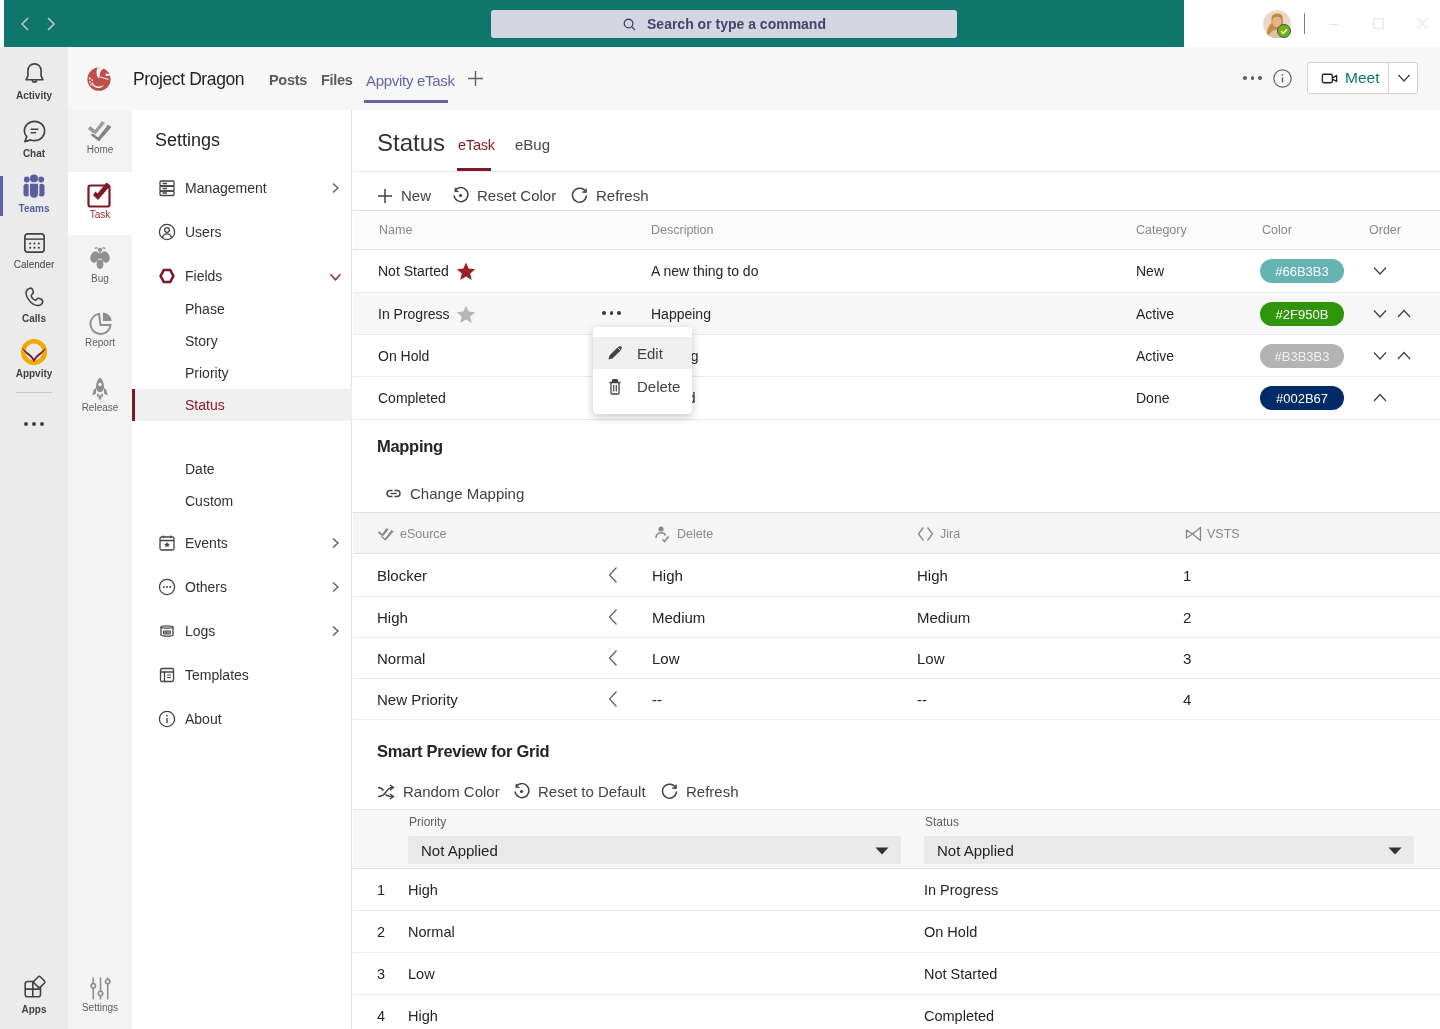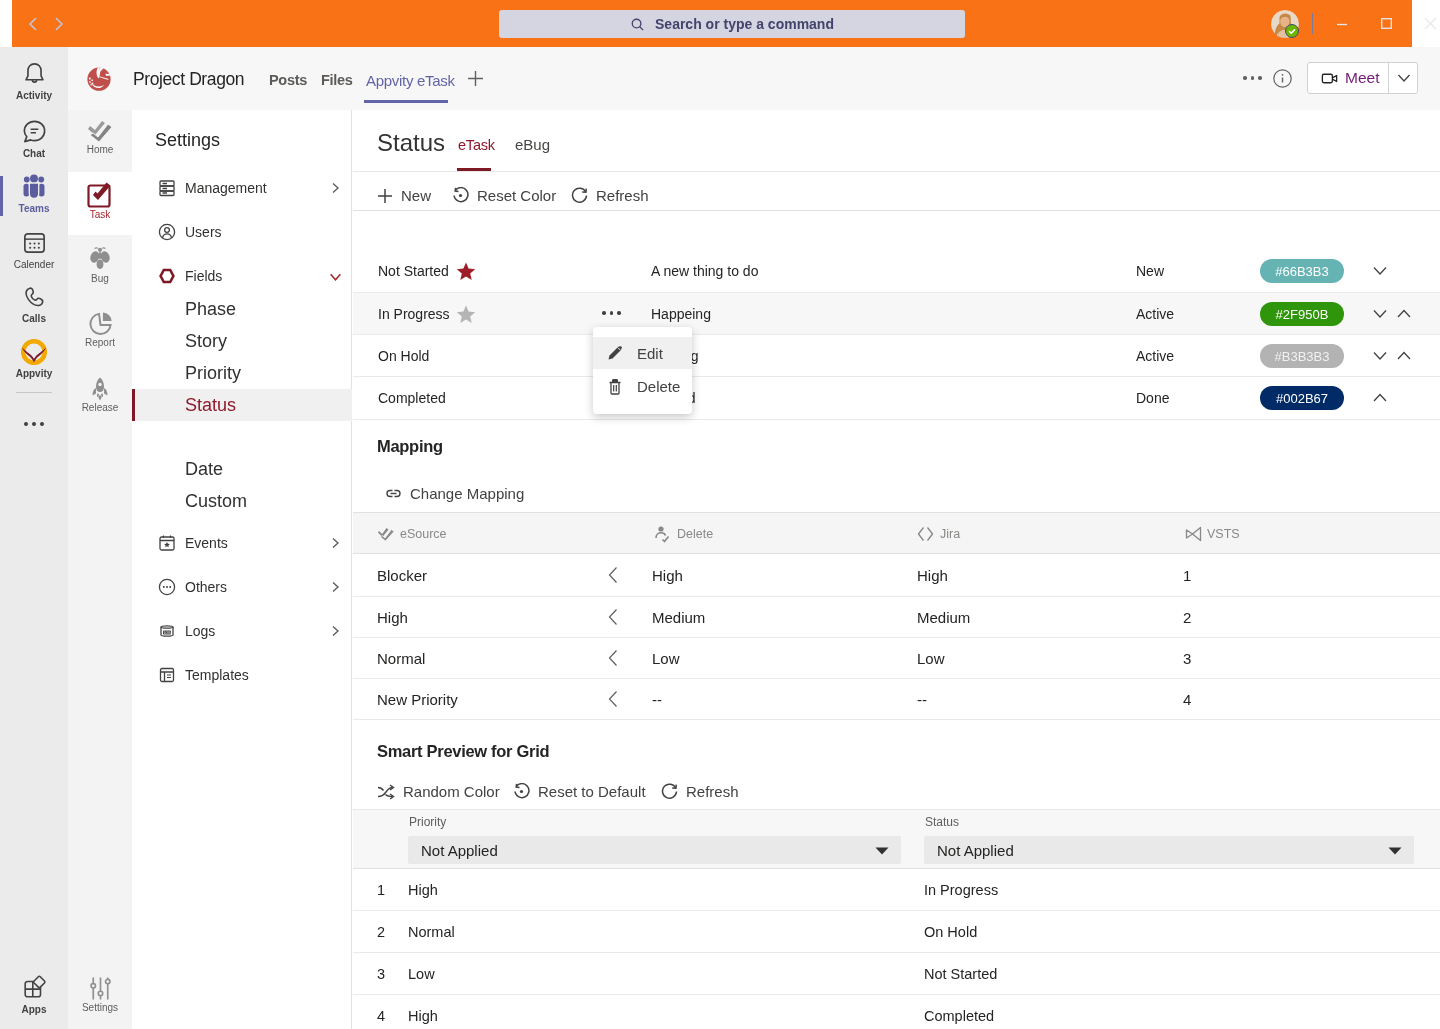--- a/index.html
+++ b/index.html
@@ -1,41 +1,41 @@
 <!DOCTYPE html>
 <html><head>
 <meta charset="utf-8">
 <style>
 *{margin:0;padding:0;box-sizing:border-box}
 html,body{width:1440px;height:1029px;overflow:hidden}
 body{font-family:"Liberation Sans",sans-serif;position:relative;background:#fff;color:#252423}
 .abs{position:absolute}
 svg{display:block}
 
-#titlebar{position:absolute;left:12px;top:0;width:1400px;height:47px;background:#f97316}
+#titlebar{position:absolute;left:4px;top:0;width:1180px;height:47px;background:#0f766e}
 #searchbox{position:absolute;left:487px;top:10px;width:466px;height:28px;background:#d5d5e2;border-radius:3px;display:flex;align-items:center;justify-content:center;color:#43436b;font-size:14px;font-weight:bold}
 #avatar{position:absolute;left:1259px;top:10px;width:28px;height:28px;border-radius:50%;overflow:hidden}
 .win{position:absolute;top:0;height:47px;width:44px;display:flex;align-items:center;justify-content:center}
 
 #appheader{position:absolute;left:0;top:47px;width:1440px;height:63px;background:#f7f7f7}
 
 #rail1{position:absolute;left:0;top:47px;width:68px;height:982px;background:#ebebeb}
 #rail2{position:absolute;left:68px;top:110px;width:64px;height:919px;background:#f3f3f3}
 .railitem{position:absolute;width:68px;text-align:center;color:#424242}
 .raillbl{font-size:10px;color:#424242;margin-top:3px}
 .r2item{position:absolute;width:64px;text-align:center;color:#605e5c}
 .r2lbl{font-size:10px;color:#605e5c;}
 .icwrap{display:flex;justify-content:center}
 
 #spanel{position:absolute;left:132px;top:110px;width:220px;height:919px;background:#fff;border-right:1px solid #e1e1e1}
 .sitem{position:absolute;left:0;width:220px;height:32px;display:flex;align-items:center;font-size:14px;color:#323130}
 .sitem .ic{position:absolute;left:26px;width:18px;height:18px}
 .sitem .tx{position:absolute;left:53px}
 .sitem .chev{position:absolute;left:197px}
-.subitem{position:absolute;left:0;width:220px;height:32px;display:flex;align-items:center;font-size:18px;color:#323130}
+.subitem{position:absolute;left:0;width:220px;height:32px;display:flex;align-items:center;font-size:14px;color:#323130}
 .subitem .tx{position:absolute;left:53px}
 
 #content{position:absolute;left:353px;top:110px;width:1087px;height:919px;background:#fff}
 .hdrlbl{color:#8a8886;font-size:12.5px}
 .cell{position:absolute;display:flex;align-items:center;height:100%}
 .row{position:absolute;left:0;width:1087px;border-bottom:1px solid #eaeaea}
 .pill{position:absolute;left:907px;width:84px;height:24px;border-radius:12px;color:#fff;font-size:13px;display:flex;align-items:center;justify-content:center}
 .tbtn{display:flex;align-items:center;gap:8px;font-size:15px;color:#424242}
 .chevud{position:absolute;top:0;height:100%;display:flex;align-items:center}
 h2{font-size:16.5px;font-weight:bold;color:#252423;letter-spacing:-0.3px}
@@ -120,21 +120,21 @@
       <circle cx="9.5" cy="9.5" r="8.7" fill="none" stroke="#616161" stroke-width="1.2"></circle>
       <path d="M9.5 8.5 V13.5" stroke="#616161" stroke-width="1.4"></path>
       <circle cx="9.5" cy="5.8" r="0.9" fill="#616161"></circle>
     </svg>
   <div class="abs" style="left:1307px;top:15px;width:111px;height:32px;background:#fff;border:1px solid #d1d1d1;border-radius:3px"></div>
   <div class="abs" style="left:1388px;top:16px;width:1px;height:30px;background:#d1d1d1"></div>
   <svg class="abs" style="left:1320px;top:22px" width="19" height="19" viewBox="0 0 20 20">
       <rect x="2.5" y="5.5" width="10.5" height="9" rx="1.5" fill="none" stroke="#252423" stroke-width="1.4"></rect>
       <path d="M13.5 9 L17.5 6.8 V13.2 L13.5 11" fill="none" stroke="#252423" stroke-width="1.4" stroke-linejoin="round"></path>
     </svg>
-  <div class="abs" style="left:1345px;top:22px;font-size:15.5px;color:#701a75">Meet</div>
+  <div class="abs" style="left:1345px;top:22px;font-size:15.5px;color:#0f766e">Meet</div>
   <svg class="abs" style="left:1397px;top:26px" width="14" height="10" viewBox="0 0 14 10">
       <path d="M1.5 2 L7 8 L12.5 2" fill="none" stroke="#484644" stroke-width="1.4"></path>
     </svg>
 </div>
 
 <div id="rail1">
 
   <div class="railitem" style="top:13px">
     <div class="icwrap">
         <svg width="27" height="27" viewBox="0 0 28 28">
@@ -408,20 +408,28 @@
 
   <div class="sitem" style="top:549px">
     <svg class="ic" width="18" height="18" viewBox="0 0 18 18">
         <rect x="2.5" y="2.5" width="13" height="13" rx="1.5" fill="none" stroke="#424242" stroke-width="1.3"></rect>
         <path d="M2.5 6 H15.5 M6.5 6 V15.5" stroke="#424242" stroke-width="1.3"></path>
         <path d="M9 9 H13 M9 11.5 H13" stroke="#424242" stroke-width="1.1"></path>
       </svg>
     <span class="tx">Templates</span>
   </div>
 
+  <div class="sitem" style="top:593px">
+    <svg class="ic" width="18" height="18" viewBox="0 0 18 18">
+        <circle cx="9" cy="9" r="7.6" fill="none" stroke="#424242" stroke-width="1.3"></circle>
+        <path d="M9 8.2 V13" stroke="#424242" stroke-width="1.4"></path>
+        <circle cx="9" cy="5.6" r="0.9" fill="#424242"></circle>
+      </svg>
+    <span class="tx">About</span>
+  </div>
 </div>
 
 <div id="content">
 
   <div class="abs" style="left:24px;top:19px;font-size:24px;color:#333">Status</div>
   <div class="abs" style="left:105px;top:27px;font-size:14.5px;font-weight:normal;color:#8e192b;letter-spacing:-0.2px">eTask</div>
   <div class="abs" style="left:104px;top:58px;width:34px;height:3px;background:#7e1a26"></div>
   <div class="abs" style="left:162px;top:26px;font-size:15px;color:#484644">eBug</div>
   <div class="abs" style="left:0;top:61px;width:1087px;height:1px;background:#e8e8e8"></div>
 
@@ -441,20 +449,27 @@
     </div>
   <div class="abs tbtn" style="left:218px;top:77px">
       <svg width="17" height="17" viewBox="0 0 17 17">
         <path d="M14.8 5.1 A 7 7 0 1 0 15.5 8.5" fill="none" stroke="#424242" stroke-width="1.5"></path>
         <path d="M15.2 1.6 L14.9 5.3 L11.2 5" fill="none" stroke="#424242" stroke-width="1.5"></path>
       </svg>
       <span>Refresh</span>
     </div>
   <div class="abs" style="left:0;top:100px;width:1087px;height:1px;background:#e1e1e1"></div>
 
+  <div class="abs" style="left:0;top:101px;width:1087px;height:39px;background:#fbfbfb;border-bottom:1px solid #e1e1e1">
+    <span class="abs hdrlbl" style="left:26px;top:12px">Name</span>
+    <span class="abs hdrlbl" style="left:298px;top:12px">Description</span>
+    <span class="abs hdrlbl" style="left:783px;top:12px">Category</span>
+    <span class="abs hdrlbl" style="left:909px;top:12px">Color</span>
+    <span class="abs hdrlbl" style="left:1016px;top:12px">Order</span>
+  </div>
 
   <div class="row" style="top:140px;height:43px">
     <div class="cell" style="left:25px;font-size:14px">Not Started</div>
     <svg class="abs" style="left:103px;top:12px" width="20" height="19" viewBox="0 0 20 19">
         <path d="M10 0.5 L12.6 6.6 L19.2 7.2 L14.2 11.5 L15.7 18 L10 14.5 L4.3 18 L5.8 11.5 L0.8 7.2 L7.4 6.6 Z" fill="#9e1e28"></path>
       </svg>
     <div class="cell" style="left:298px;font-size:14px">A new thing to do</div>
     <div class="cell" style="left:783px;font-size:14px">New</div>
     <div class="pill" style="top:9px;background:#66b3b3">#66B3B3</div>
     <div class="chevud" style="left:1019px">

